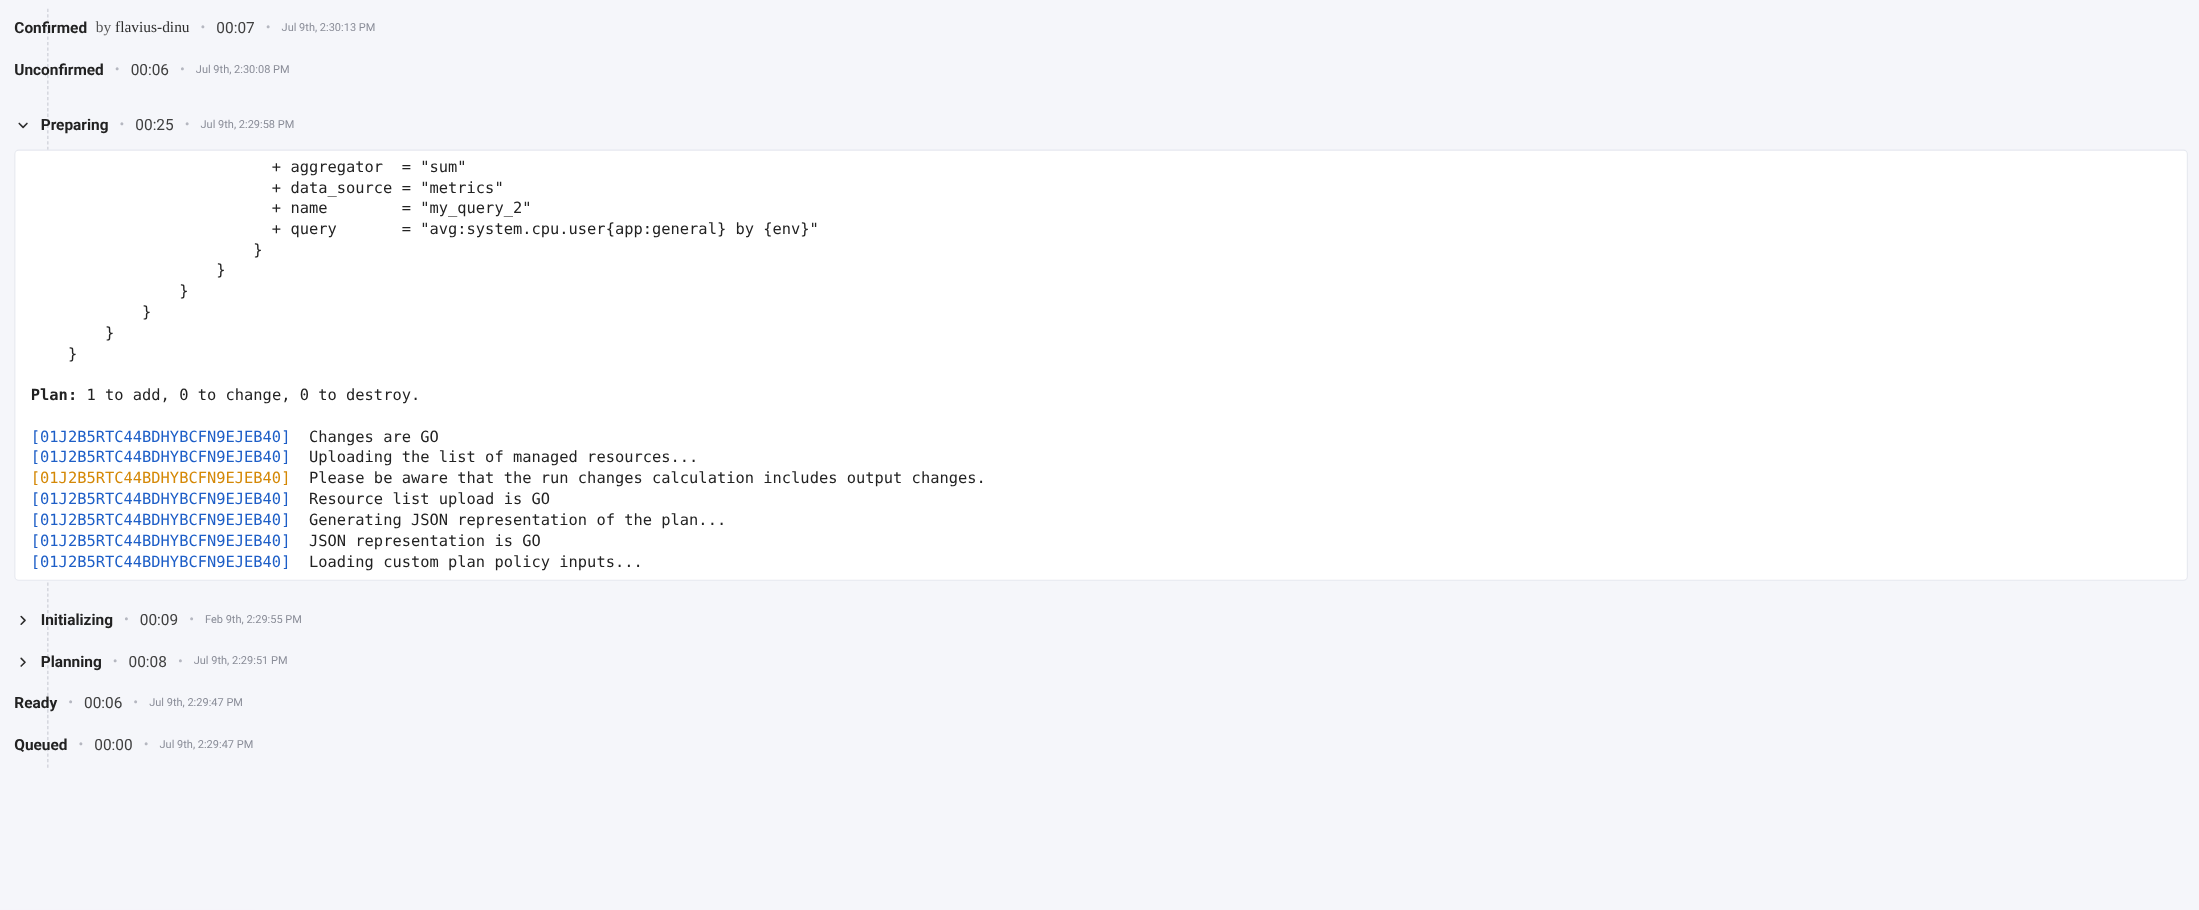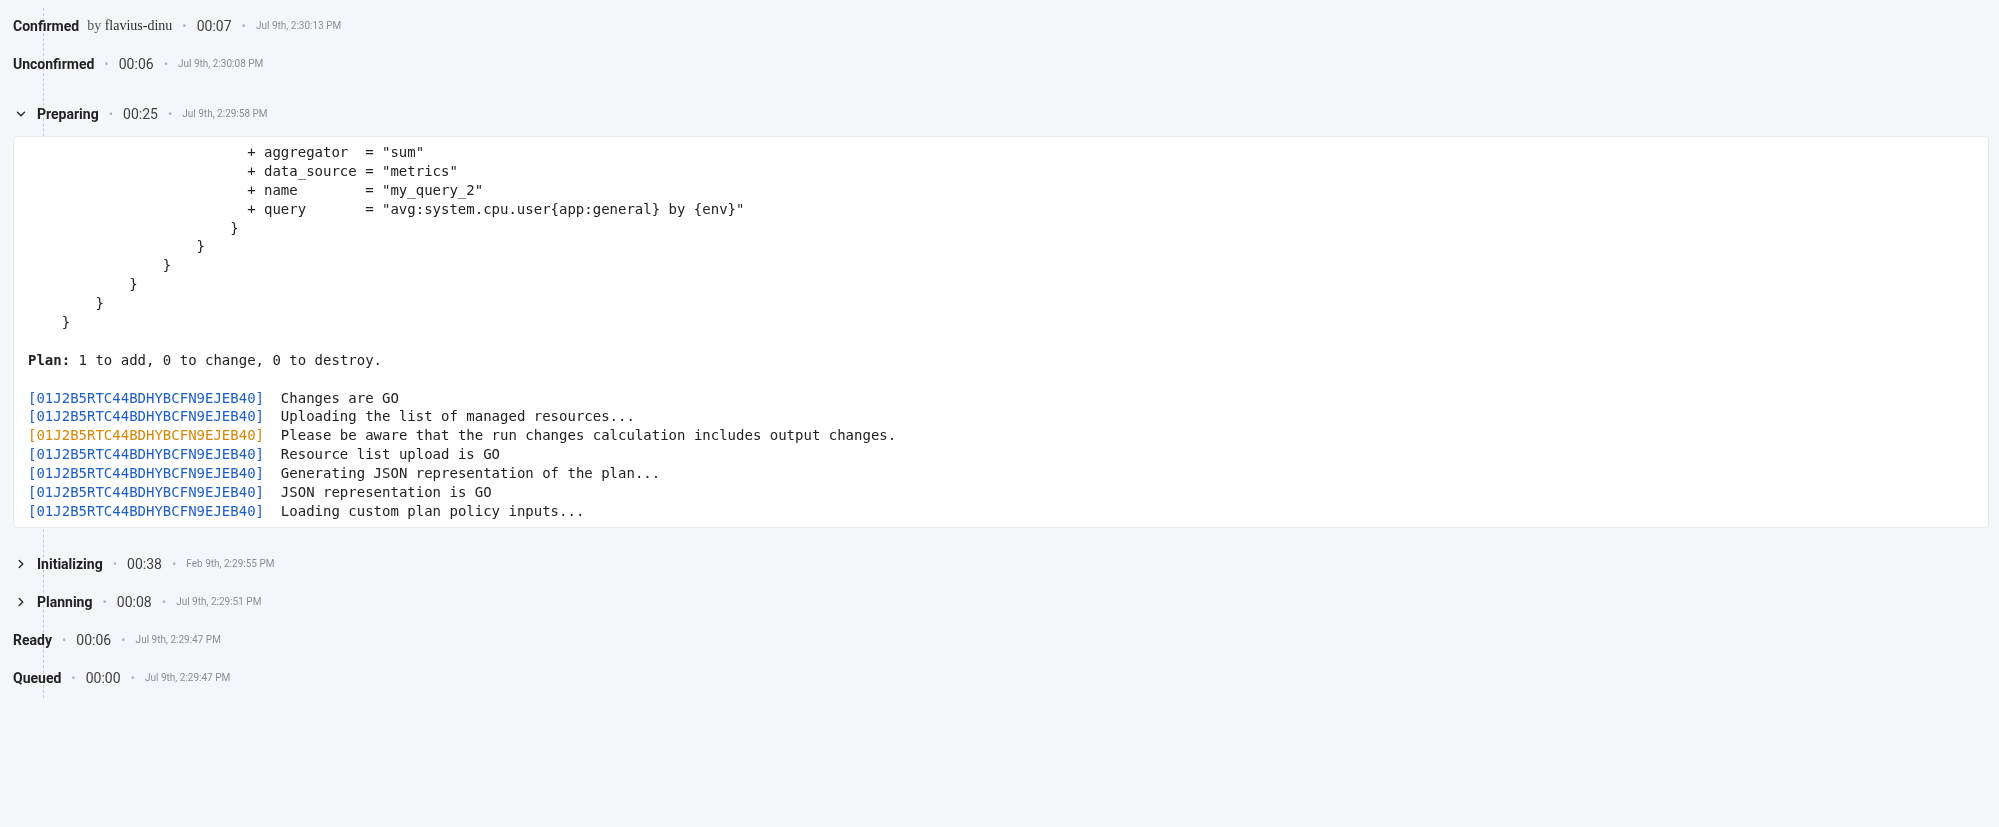--- a/index.html
+++ b/index.html
@@ -189,21 +189,21 @@
         </svg>
     </div>
     <div class="step-header">
       <span class="chev">
         <svg viewBox="0 0 24 24" fill="none" stroke="currentColor" stroke-width="2.5" stroke-linecap="round" stroke-linejoin="round">
             <polyline points="9 18 15 12 9 6"></polyline>
           </svg>
       </span>
       <span class="step-title">Initializing</span>
       <span class="dot-sep">•</span>
-      <span class="duration">00:38</span>
+      <span class="duration">00:09</span>
       <span class="dot-sep">•</span>
       <span class="timestamp">Feb 9th, 2:29:55 PM</span>
     </div>
   </div>
 
   <div class="step">
     <div class="step-icon icon-blue">
       <svg viewBox="0 0 24 24" fill="none" stroke="currentColor" stroke-width="2" stroke-linecap="round" stroke-linejoin="round">
           <polyline points="3 7 6 10 11 5"></polyline>
           <line x1="14" y1="7" x2="21" y2="7"></line>

